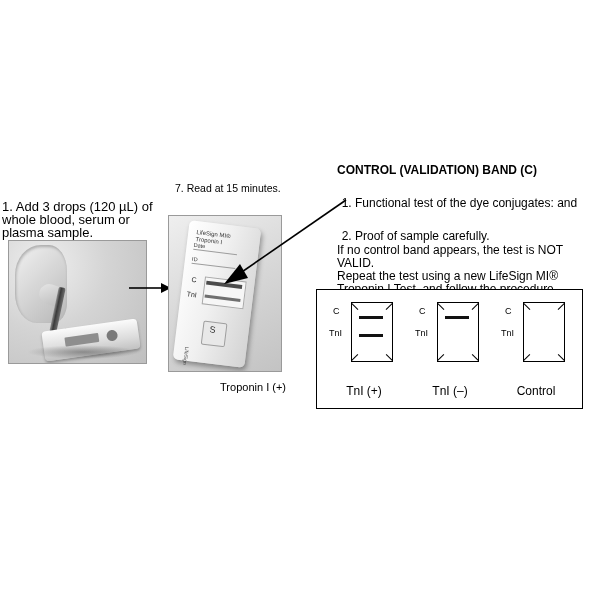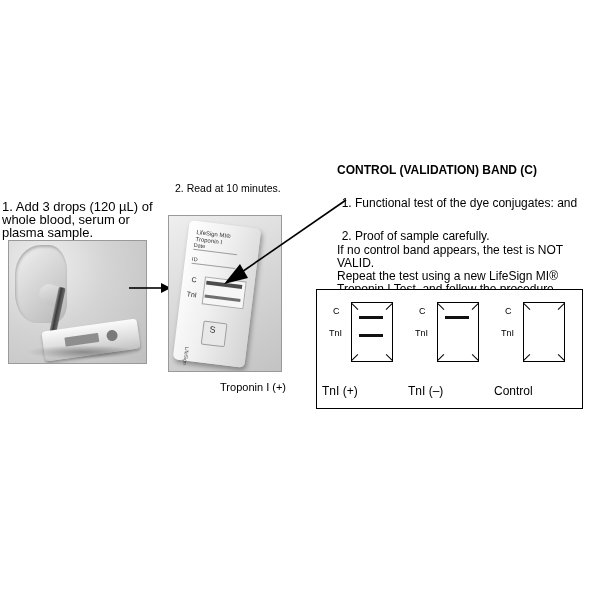--- a/index.html
+++ b/index.html
@@ -292,21 +292,21 @@
   .res-letter-t {
     position: absolute;
     left: -4px; top: 26px;
     font-size: 9px;
     color: #000;
   }
   .res-label {
     position: absolute;
     top: 82px;
     width: 84px;
-    text-align: left;
+    text-align: center;
     font-size: 12px;
     color: #000;
   }
 </style>
 </head>
 <body>
 
 <div class="stage">
 
   <div class="step1-caption">1. Add 3 drops (120 µL) of whole blood, serum or plasma sample.</div>
@@ -322,21 +322,21 @@
       <div class="ph-cassette-well"></div>
     </div>
     <div class="ph-shadow"></div>
   </div>
 
   <svg class="arrow-1" viewBox="0 0 42 12">
     <line x1="0" y1="6" x2="32" y2="6" stroke="#000" stroke-width="1.6"></line>
     <polygon points="32,1 42,6 32,11" fill="#000"></polygon>
   </svg>
 
-  <div class="step2-caption">2. Read at 10 minutes.</div>
+  <div class="step2-caption">7. Read at 15 minutes.</div>
 
   <div class="step2-photo">
     <div class="s2-bg"></div>
     <div class="s2-device">
       <div class="s2-brand">
         <div>LifeSign MI®</div>
         <div>Troponin I</div>
       </div>
       <div class="s2-line" style="top:28px;"></div>
       <div class="s2-label" style="left:7px; top:21px;">Date</div>

